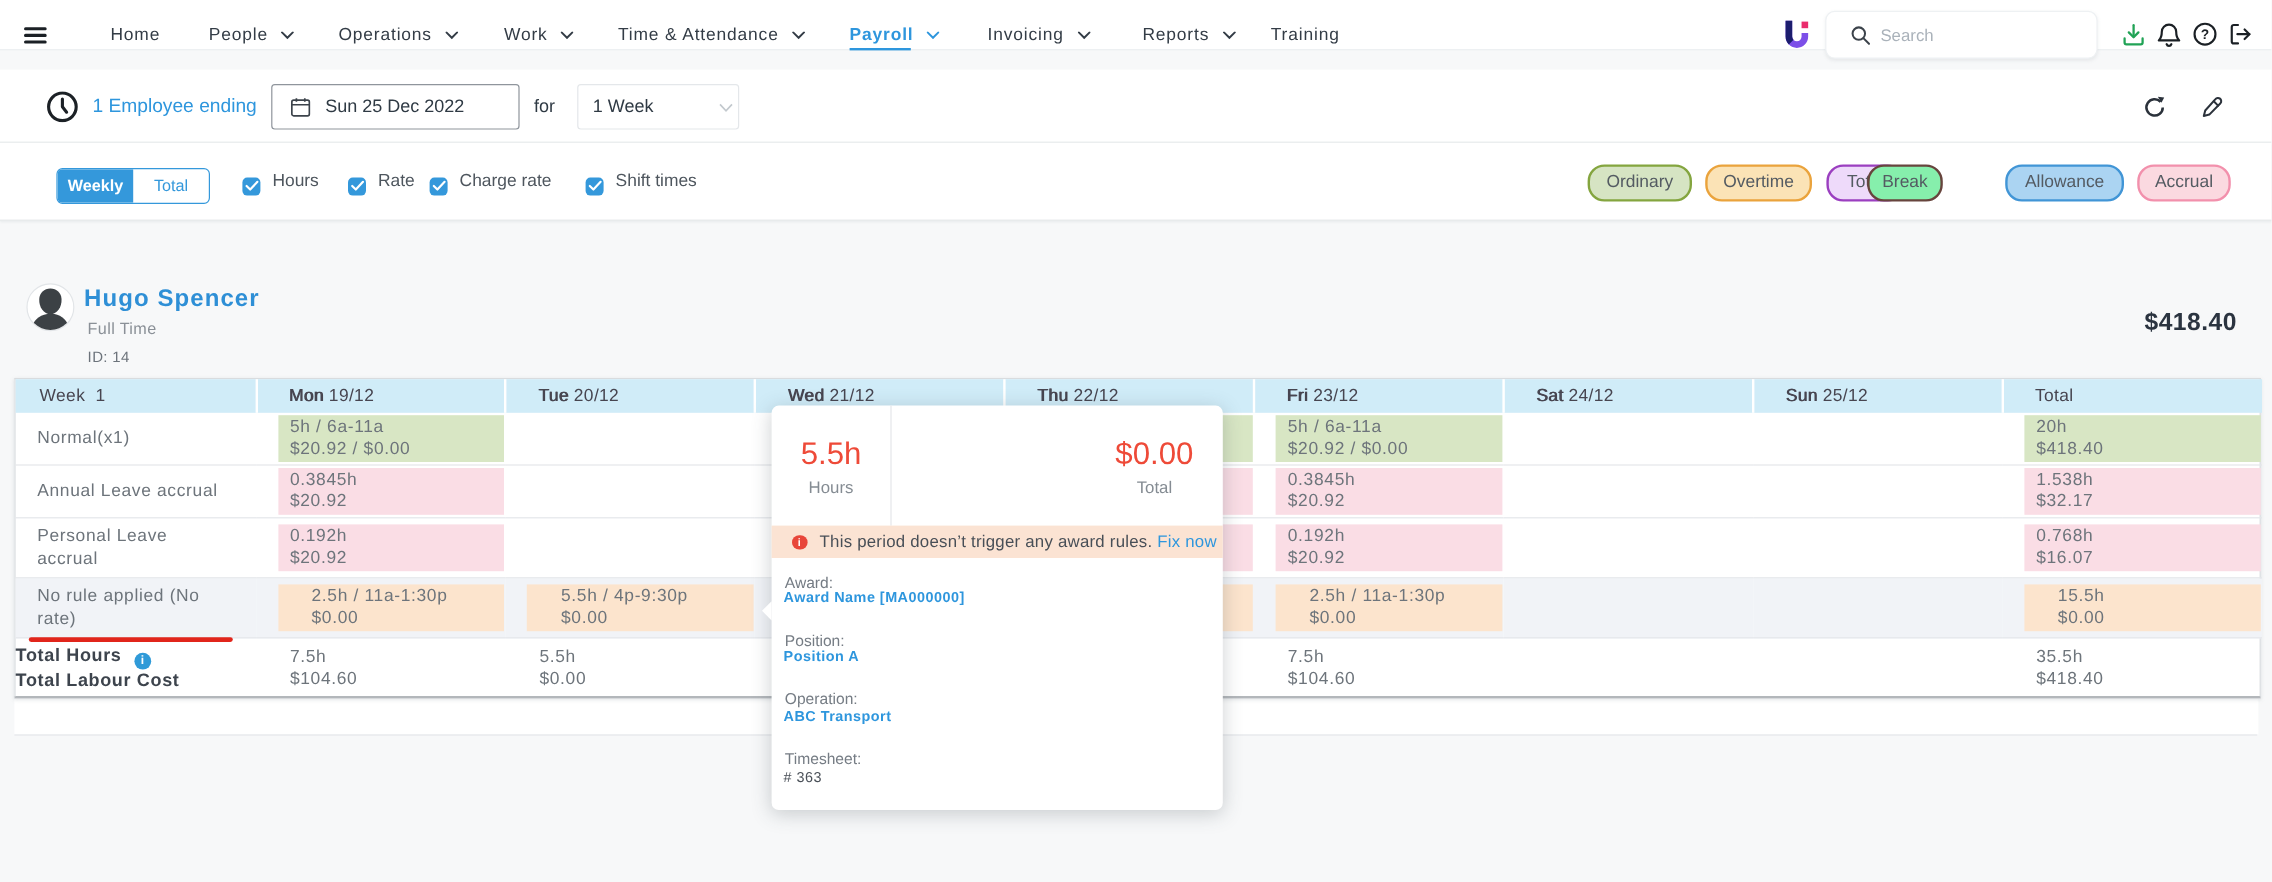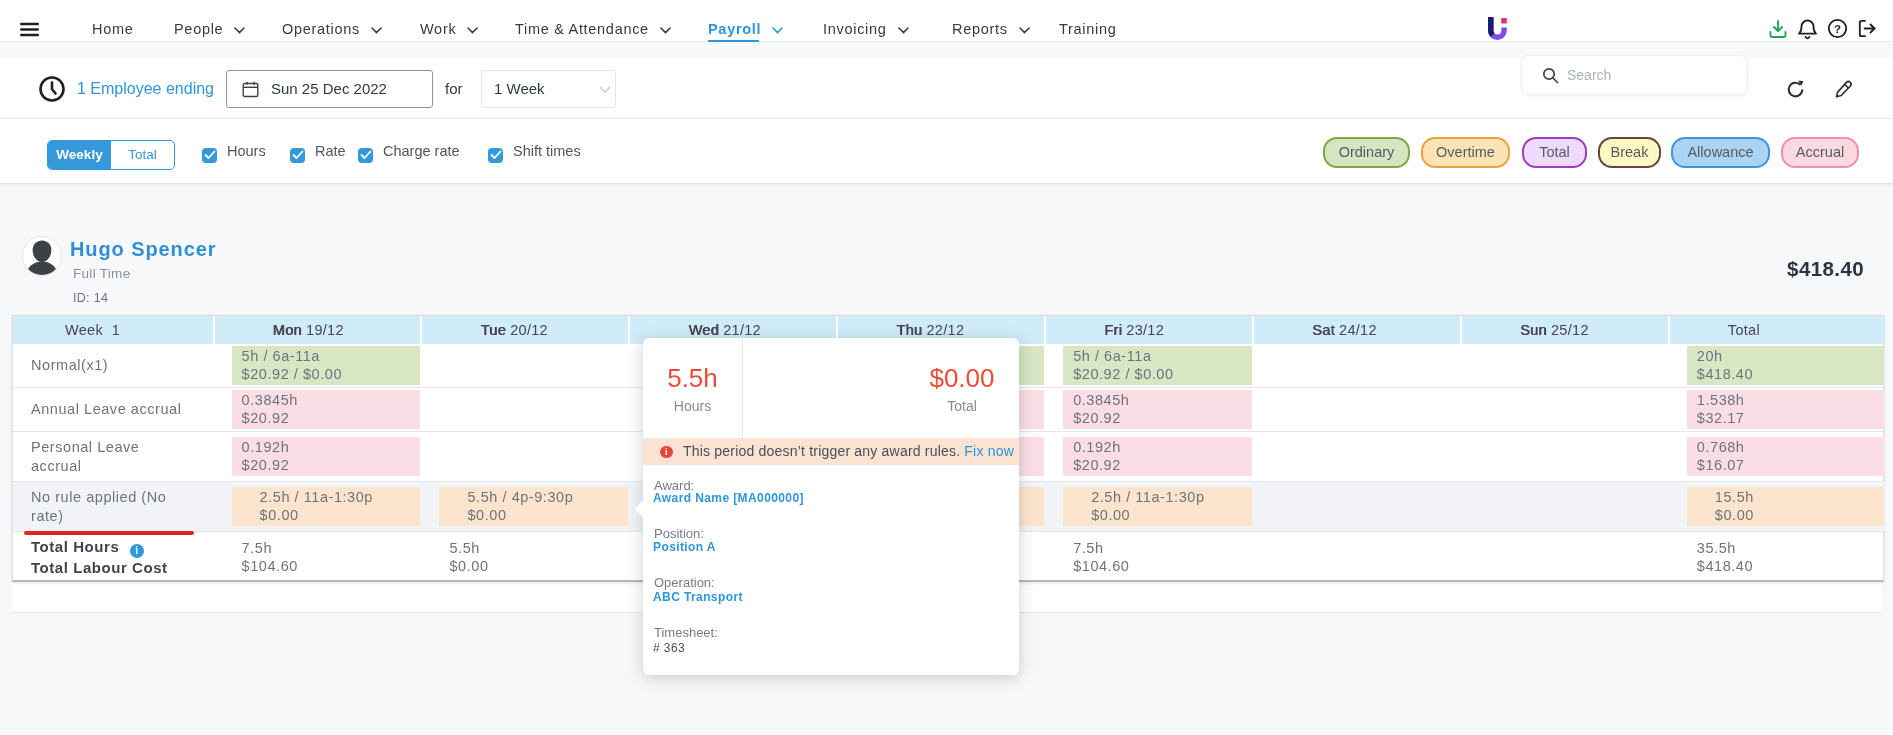--- a/index.html
+++ b/index.html
@@ -8,21 +8,21 @@
 .abs { position:absolute; }
 
 
 .nav { position:absolute; left:0; top:0; width:1893px; height:42px; background:#fff; border-bottom:1px solid #e9edef; z-index:5; }
 .nav-item { position:absolute; top:0; height:58px; line-height:58px; font-size:14.5px; font-weight:400; color:#333c46; letter-spacing:0.7px; }
 .nav-item .chev { display:inline-block; margin-left:11px; }
 .nav-active { color:#2e96dd; font-weight:700; }
 .nav-active:after { content:""; position:absolute; left:0; right:24px; bottom:16px; height:2px; background:#2e96dd; }
 
 
-.search { position:absolute; left:1521px; top:9px; width:227px; height:40px; background:#fff; border:1px solid #eef1f3; border-radius:8px; box-shadow:0 1px 3px rgba(120,130,140,.12);margin-top:46px; }
+.search { position:absolute; left:1521px; top:9px; width:227px; height:40px; background:#fff; border:1px solid #eef1f3; border-radius:8px; box-shadow:0 1px 3px rgba(120,130,140,.12); }
 .search .ph { position:absolute; left:45px; top:0; line-height:38px; font-size:14px; color:#aab2ba; }
 
 
 .toolbar { position:absolute; left:0; top:58px; width:1893px; height:61px; background:#fff; border-bottom:1px solid #e7eaec; z-index:4; }
 .emp-ending { position:absolute; left:77px; top:0; line-height:61px; font-size:16px; color:#2e96dd; }
 .datebox { position:absolute; left:226px; top:12px; width:207px; height:38px; border:1px solid #8f959c; border-radius:3px; background:#fff; }
 .datebox .txt { position:absolute; left:44px; top:0; line-height:36px; font-size:15px; color:#2f3a44; font-weight:500; }
 .for { position:absolute; left:445px; top:0; line-height:61px; font-size:15px; color:#2f3a44; }
 .selbox { position:absolute; left:481px; top:12px; width:135px; height:38px; border:1px solid #e4e7ea; border-radius:3px; background:#fff; }
 .selbox .txt { position:absolute; left:12px; top:0; line-height:36px; font-size:15px; color:#2f3a44; }
@@ -43,35 +43,35 @@
 .emp-sub { position:absolute; left:73px; top:266px; font-size:13.5px; color:#8a9097; letter-spacing:0.3px; }
 .emp-id { position:absolute; left:73px; top:291px; font-size:12.5px; color:#6c737b; letter-spacing:0.3px; }
 .emp-total { position:absolute; right:29px; top:257px; font-size:20.5px; font-weight:700; color:#2b3440; letter-spacing:0.4px; }
 
 
 .whitepad { position:absolute; left:12px; top:582px; width:1870px; height:30px; background:#fff; }
 .sep-hr { position:absolute; left:12px; top:612px; width:1869px; height:1px; background:#e4e7ea; }
 .tcard { position:absolute; left:12px; top:315px; width:1872px; height:267px; background:#fff; border:1px solid #d9dcdf; border-bottom:2px solid #b3b7bb; box-shadow:0 1px 3px rgba(140,150,160,.25); }
 table.grid { border-collapse:collapse; table-layout:fixed; width:1870px; }
 table.grid th, table.grid td { padding:0; vertical-align:middle; }
-.grid thead th { background:#d0ecf8; height:20px; font-size:14.5px; font-weight:400; color:#474550; letter-spacing:0.3px; text-align:left; border-left:2px solid #fff;padding-left:32px; }
+.grid thead th { background:#d0ecf8; height:20px; font-size:14.5px; font-weight:400; color:#474550; letter-spacing:0.3px; text-align:left; border-left:2px solid #fff; }
 .grid thead th b { font-weight:400; text-shadow:0.7px 0 0 #474550; }
 .grid thead th:first-child { border-left:none; }
 .grid thead th .pl { padding-left:26px; }
 .grid tbody td { border-top:1px solid #e4e7ea; font-size:14.5px; color:#6d747b; letter-spacing:0.55px; }
 .grid tbody tr:first-child td { border-top:none; }
 .lab { padding-left:18px; line-height:19px; }
 .blk { margin:2px 1px 2px 18px; padding:2px 10px; line-height:17.5px; min-height:38px; display:flex; flex-direction:column; justify-content:center; }
 .g { background:#d8e6c4; }
 .p { background:#fadde5; }
 .o { background:#fce4cd;padding-left:28px; }
 .plain { margin:2px 1px 2px 18px; padding:2px 10px; line-height:18px; }
 .row4 td { background:#f1f3f7; }
 .redline { position:absolute; left:24px; top:531px; width:170px; height:4px; background:#e1251b; border-radius:2px; z-index:2; }
-.tot-lab { padding-left:18px; font-weight:700; color:#3d444d; font-size:15px; line-height:19px; }
+.tot-lab { font-weight:700; color:#3d444d; font-size:15px; line-height:19px; }
 .info-i { display:inline-block; width:14px; height:14px; background:#2f9ad8; border-radius:50%; color:#fff; font-size:10px; line-height:14px; text-align:center; vertical-align:-2px; font-weight:700; margin-left:6px; }
 
 
 .popup { position:absolute; left:643px; top:338px; width:376px; height:337px; background:#fff; border-radius:6px; box-shadow:0 3px 16px rgba(60,70,80,.25); z-index:10; }
 .popup .arrow { position:absolute; left:-8px; top:163px; width:0; height:0; border-top:8px solid transparent; border-bottom:8px solid transparent; border-right:8px solid #fff; }
 .stat { position:absolute; top:0; height:100px; }
 .stat .v { position:absolute; left:0; right:0; top:25px; text-align:center; font-size:26px; color:#ee4a38; }
 .stat .l { position:absolute; left:0; right:0; top:52px; text-align:center; font-size:14px; color:#858c93; padding-top:8px; }
 .s1 { left:0; width:100px; border-right:1px solid #e4e7ea; }
 .s2 { left:100px; width:162px; border-right:1px solid #e4e7ea; }
@@ -223,21 +223,21 @@
   <div class="cb-label" style="left:383px;">Charge rate</div>
   <div class="cb" style="left:488px;">
       <svg width="12" height="10" viewBox="0 0 12 10">
         <path d="M1.5 5l3 3 6-6.5" fill="none" stroke="#fff" stroke-width="1.8" stroke-linecap="round" stroke-linejoin="round"></path>
       </svg>
     </div>
   <div class="cb-label" style="left:513px;">Shift times</div>
   <div class="chip" style="left:1323px; width:87px; background:#d6e4c3; border-color:#84a53f;">Ordinary</div>
   <div class="chip" style="left:1421px; width:89px; background:#fbe3b6; border-color:#eaa33c;">Overtime</div>
   <div class="chip" style="left:1522px; width:65px; background:#eedafa; border-color:#9b3fc0;">Total</div>
-  <div class="chip" style="left:1598px; width:63px; background:#fef9c3; border-color:#67443d;">Break</div>
+  <div class="chip" style="left:1556px; width:63px; background:#86efac; border-color:#67443d;">Break</div>
   <div class="chip" style="left:1671px; width:99px; background:#abd4f2; border-color:#4195d6;">Allowance</div>
   <div class="chip" style="left:1781px; width:78px; background:#fbd9e0; border-color:#f290ac;">Accrual</div>
 </div>
 
 <div class="avatar">
   <svg width="38" height="38" viewBox="0 0 38 38">
       <g fill="#3c4145">
         <path d="M19 3.5c-5.2 0-9 3.6-9.3 8.6-.2 3.4.8 6.6 2.4 8.9 1.8 2.5 4.3 4 6.9 4s5.1-1.5 6.9-4c1.6-2.3 2.6-5.5 2.4-8.9C28 7.1 24.2 3.5 19 3.5z"></path>
         <path d="M19 24.5c-7.5 0-13.2 4.4-15 10l-1 5h32l-1-5c-1.8-5.6-7.5-10-14-10z"></path>
       </g>

